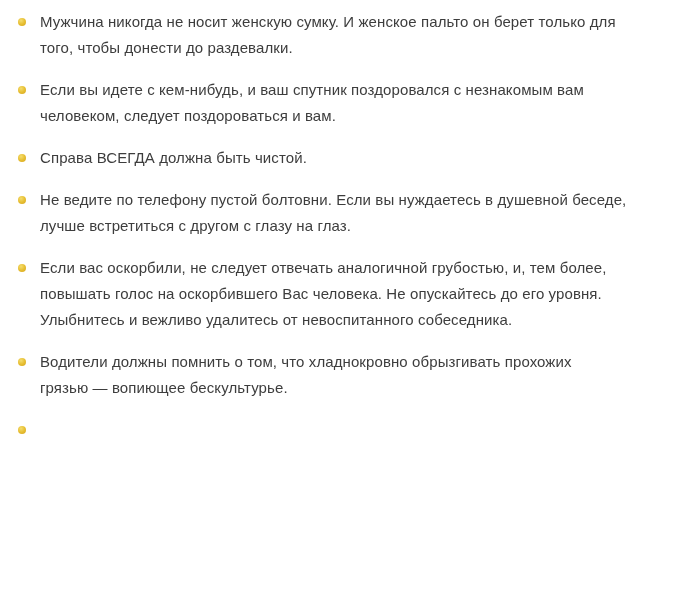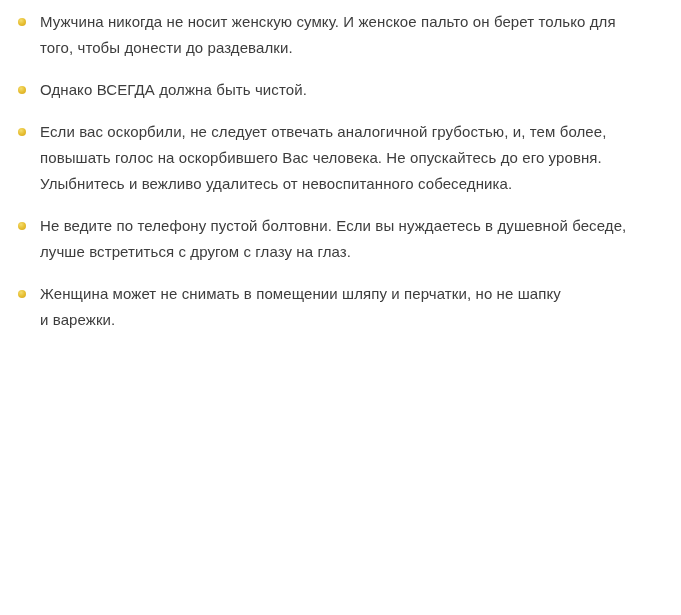--- a/index.html
+++ b/index.html
@@ -45,41 +45,49 @@
 <body>
 
 <div class="page">
 
   <div class="item">
     <span class="bullet"></span>
     <span class="text">Мужчина никогда не носит женскую сумку. И женское пальто он берет только для
 того, чтобы донести до раздевалки.</span>
   </div>
 
+  <div class="item">
+    <span class="bullet"></span>
+    <span class="text">Если вы идете с кем-нибудь, и ваш спутник поздоровался с незнакомым вам
+человеком, следует поздороваться и вам.</span>
+  </div>
 
 
   <div class="item">
     <span class="bullet"></span>
-    <span class="text">Однако ВСЕГДА должна быть чистой.</span>
+    <span class="text">Справа ВСЕГДА должна быть чистой.</span>
+  </div>
+
+  <div class="item">
+    <span class="bullet"></span>
+    <span class="text">Не ведите по телефону пустой болтовни. Если вы нуждаетесь в душевной беседе,
+лучше встретиться с другом с глазу на глаз.</span>
   </div>
 
   <div class="item">
     <span class="bullet"></span>
     <span class="text">Если вас оскорбили, не следует отвечать аналогичной грубостью, и, тем более,
 повышать голос на оскорбившего Вас человека. Не опускайтесь до его уровня.
 Улыбнитесь и вежливо удалитесь от невоспитанного собеседника.</span>
   </div>
 
-  <div class="item">
-    <span class="bullet"></span>
-    <span class="text">Не ведите по телефону пустой болтовни. Если вы нуждаетесь в душевной беседе,
-лучше встретиться с другом с глазу на глаз.</span>
-  </div>
-
-
 
   <div class="item">
     <span class="bullet"></span>
-    <span class="text">Женщина может не снимать в помещении шляпу и перчатки, но не шапку
-и варежки.</span>
+    <span class="text">Водители должны помнить о том, что хладнокровно обрызгивать прохожих
+грязью — вопиющее бескультурье.</span>
+  </div>
+
+  <div class="item">
+    <span class="bullet"></span>
   </div>
 
 </div>
 
 </body></html>

